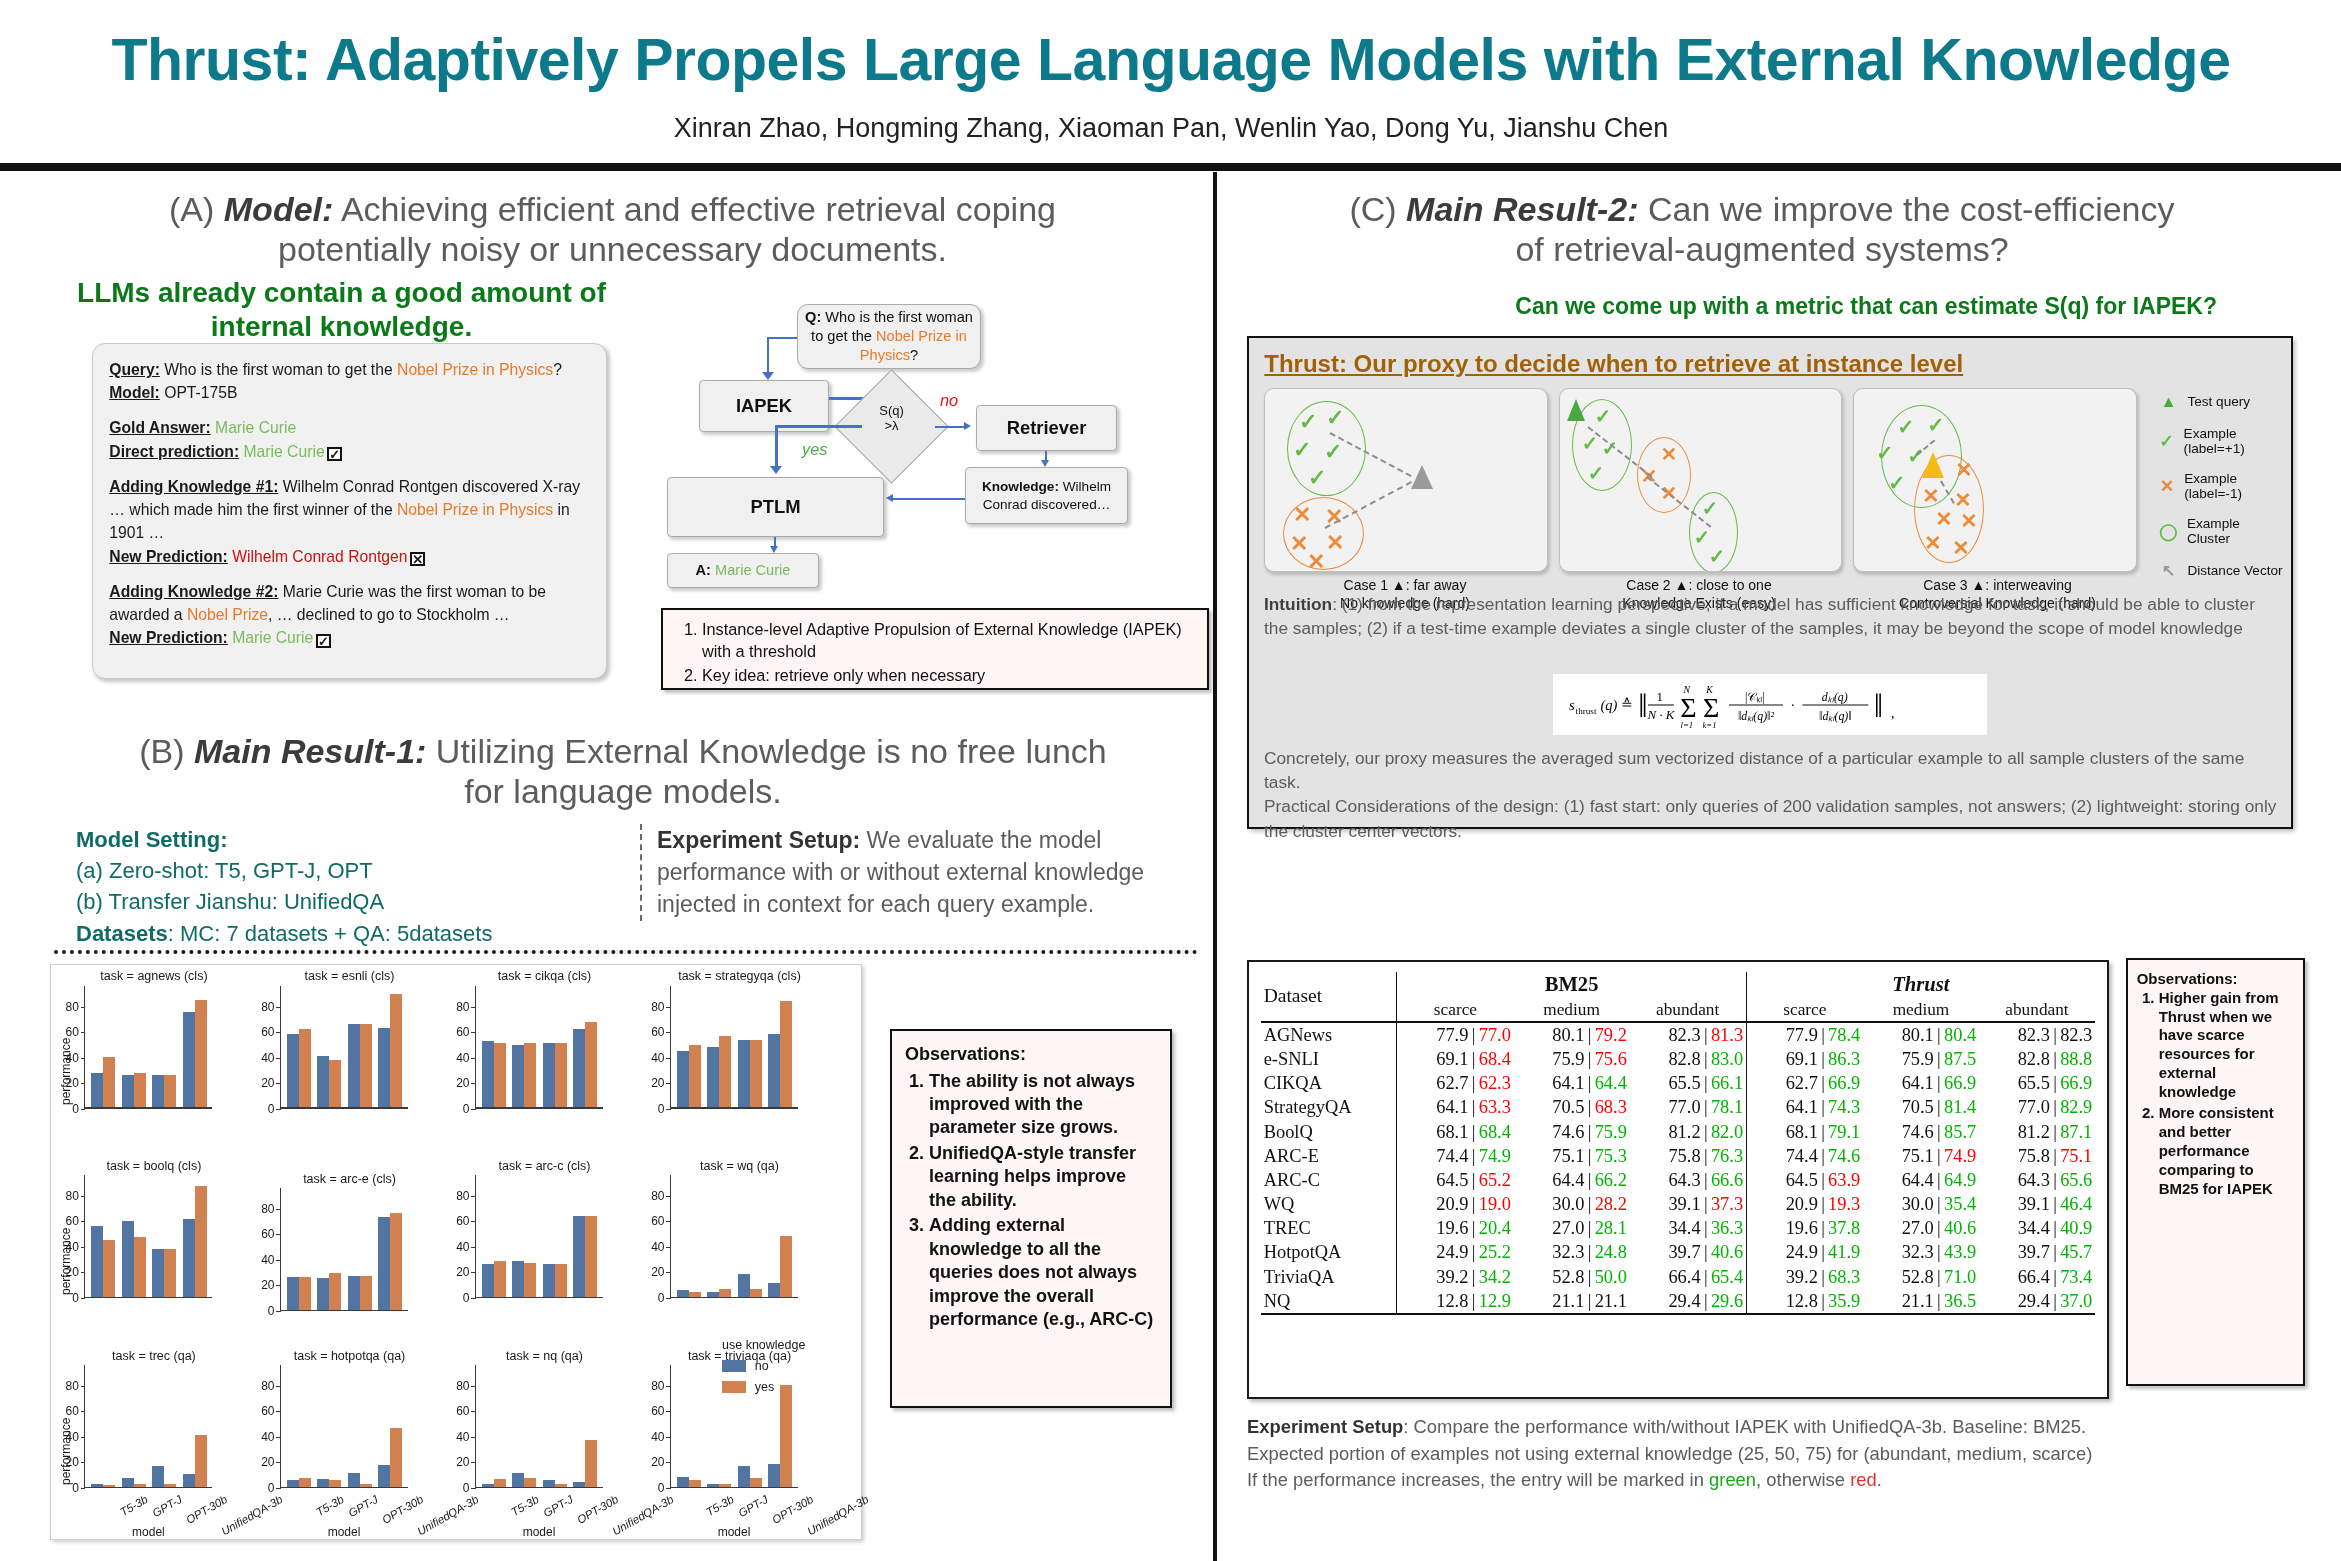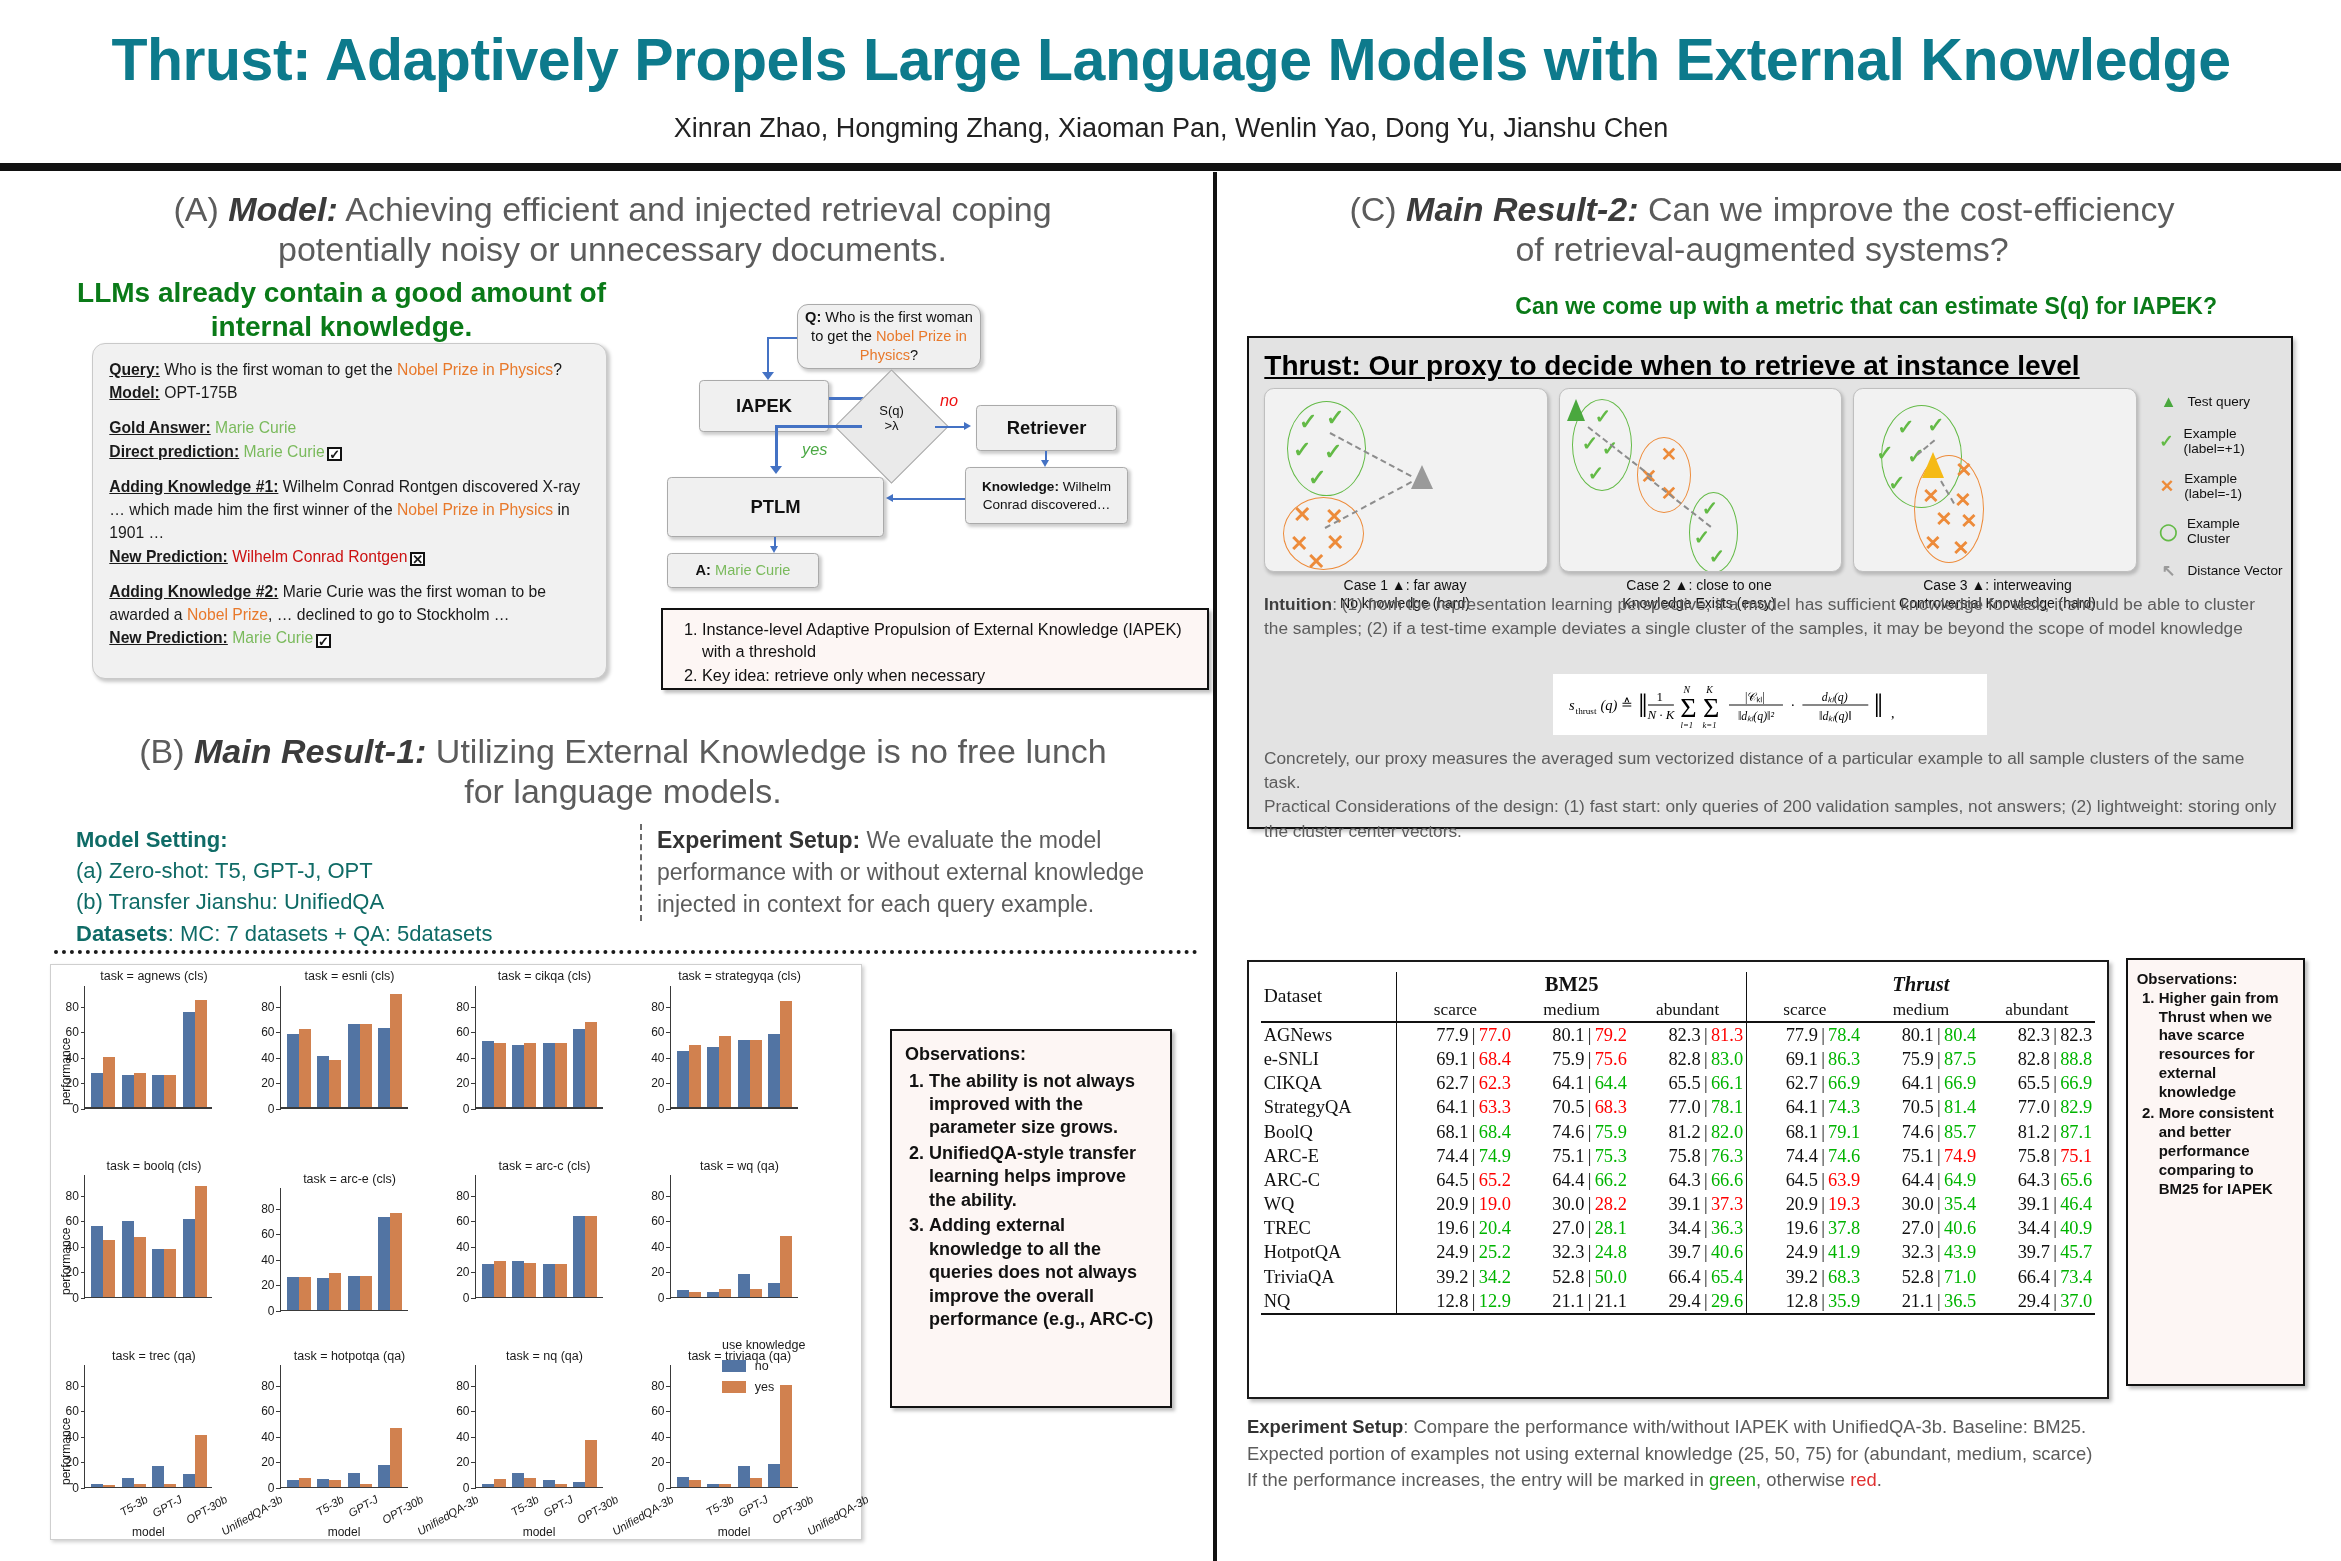--- a/index.html
+++ b/index.html
@@ -154,22 +154,22 @@
 
   
   #c-head { left:1247px; top:189px; width:1030px; }
   #c-green { position:absolute; left:1263px; top:293px; width:954px;
              font-size:23px; font-weight:bold; color:#0a7a18; text-align:right; }
   #thrust-card {
     position:absolute; left:1247px; top:336px; width:1046px; height:493px;
     background:#e3e3e3; border:2.7px solid #111; box-shadow:3.3px 3.3px 4.3px rgba(0,0,0,.25);
     padding:9.8px 12px;
   }
-  #thrust-card-title { font-size:28px; font-weight:bold; text-decoration:underline;
-                       color:#000000; margin:2.2px 0 8.7px 3.3px; }
+  #thrust-card-title { font-size:24px; font-weight:bold; text-decoration:underline;
+                       color:#a16207; margin:2.2px 0 8.7px 3.3px; }
   #cases-row { position:absolute; left:15px; top:50px; width:873px; height:184px;
                display:flex; gap:11px; }
   .case-box { flex:1; background:#f2f2f2; border:1.6px solid #bfbfbf; border-radius:9.8px;
               box-shadow:1.6px 2.2px 3.3px rgba(0,0,0,.18); position:relative; overflow:hidden; }
   .cl-oval { position:absolute; border:1.6px solid; border-radius:50%; }
   .glyph { position:absolute; font-weight:bold; }
   .gcheck { color:#63ba46; }
   .gx { color:#ed8b3a; }
   .tri { position:absolute; width:0; height:0; }
   .dashline { position:absolute; border-top:2.2px dashed #8d8d8d; transform-origin:left center; }
@@ -231,21 +231,21 @@
 <div id="header">
   <div id="poster-title">Thrust: Adaptively Propels Large Language Models with External Knowledge</div>
   <div id="authors">Xinran Zhao, Hongming Zhang, Xiaoman Pan, Wenlin Yao, Dong Yu, Jianshu Chen</div>
 </div>
 <div id="header-rule"></div>
 <div id="col-divider"></div>
 
 <div class="sec-head" id="a-head">
   <span>(A)</span>
   <b>Model:</b>
-  <span>Achieving efficient and injected retrieval coping</span><br>
+  <span>Achieving efficient and effective retrieval coping</span><br>
   <span>potentially noisy or unnecessary documents.</span>
 </div>
 <div id="a-green">
   <span>LLMs already contain a good amount of</span><br>
   <span>internal knowledge.</span>
 </div>
 
 <div id="example-box">
   <div>
     <span class="lbl">Query:</span>

